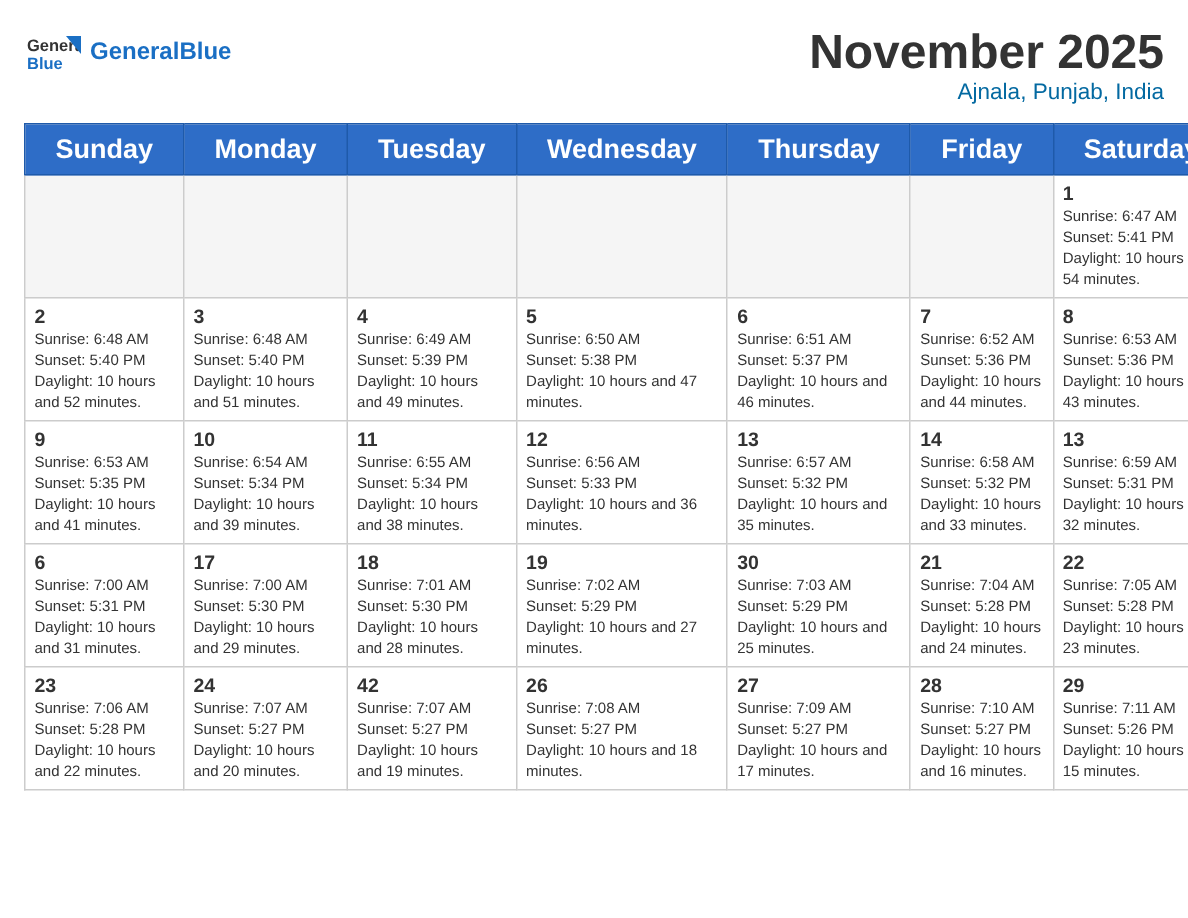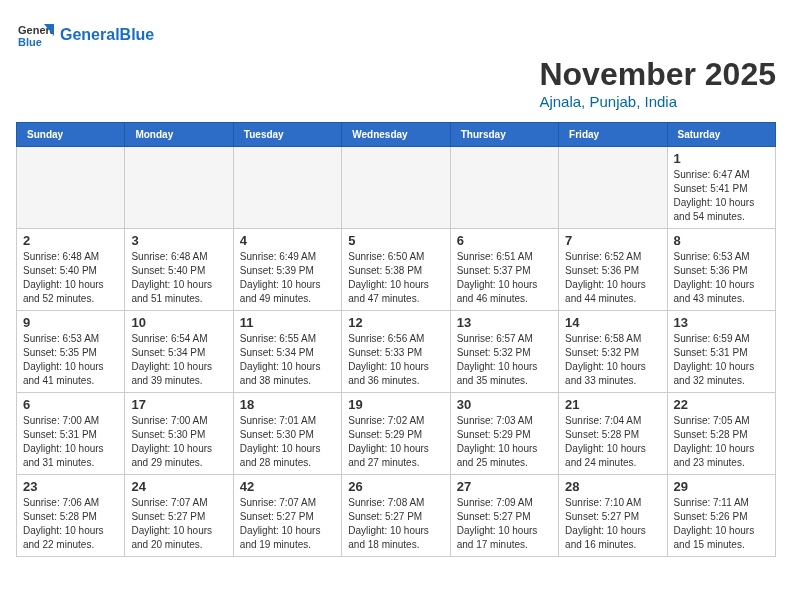--- a/index.html
+++ b/index.html
@@ -26,43 +26,42 @@
       font-weight: bold;
       color: #333;
       line-height: 1.1;
     }
     .logo-text span { color: #1a6fc4; }
     .logo-icon {
       width: 38px;
       height: 38px;
     }
     .title-section {
-      text-align: left;
-      margin-top: 40px;
+      text-align: right;
     }
     .month-title {
       font-size: 32px;
       font-weight: bold;
       color: #333;
     }
     .subtitle {
       font-size: 15px;
       color: #0369a1;
     }
     .calendar {
       width: 100%;
       border-collapse: collapse;
       border: 1px solid #ccc;
     }
     .calendar th {
       background-color: #2e6dc7;
       color: #fff;
       text-align: left;
-      padding: 6px 10px;
-      font-size: 10px;
+      padding: 6px 20px;
+      font-size: 18px;
       border: 1px solid #1e5aaa;
     }
     .calendar td {
       vertical-align: top;
       padding: 4px 6px;
       border: 1px solid #ccc;
       width: 108px;
       min-height: 80px;
       font-size: 10.5px;
       color: #333;

